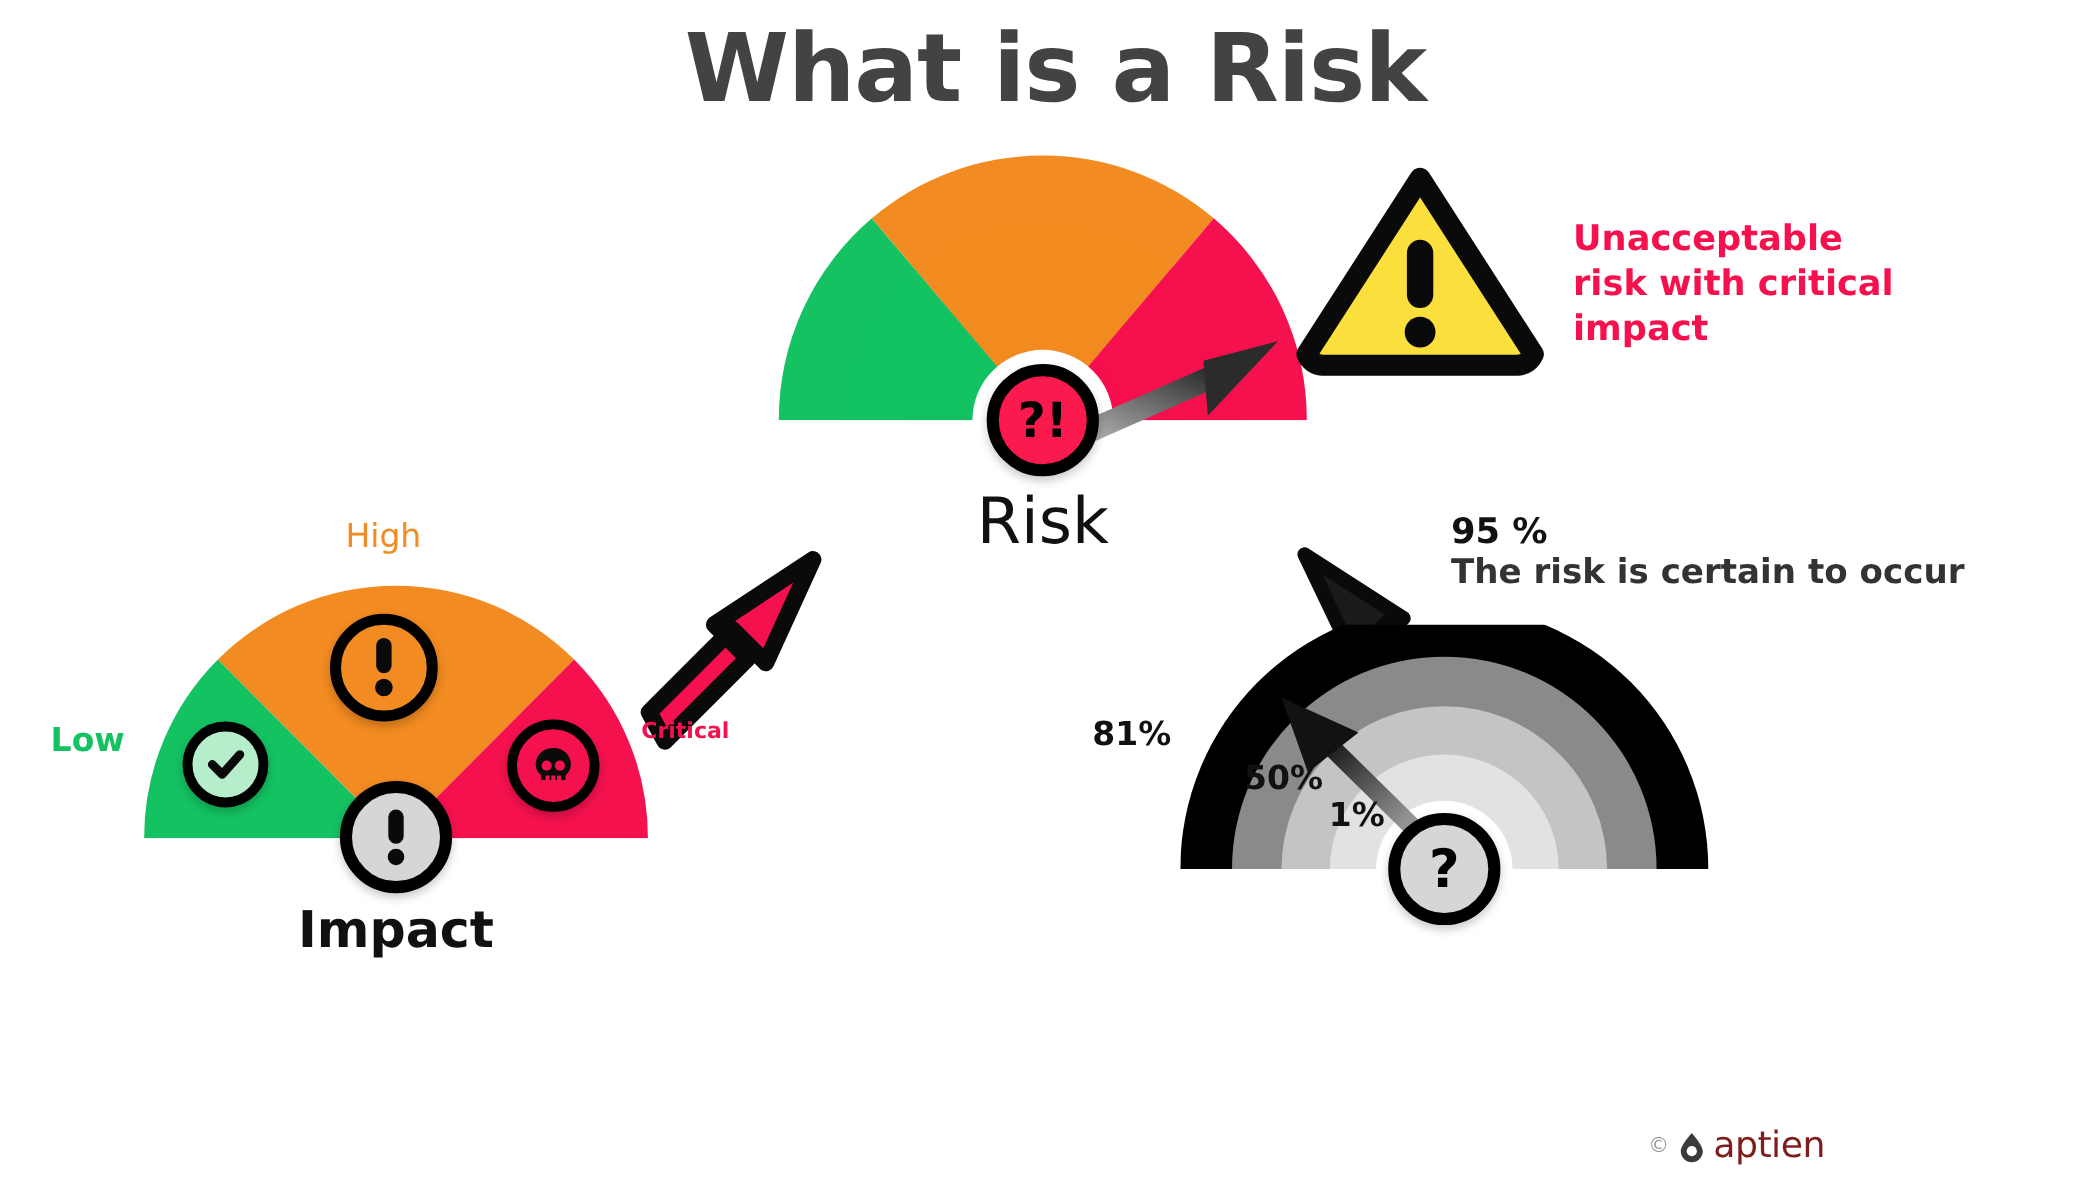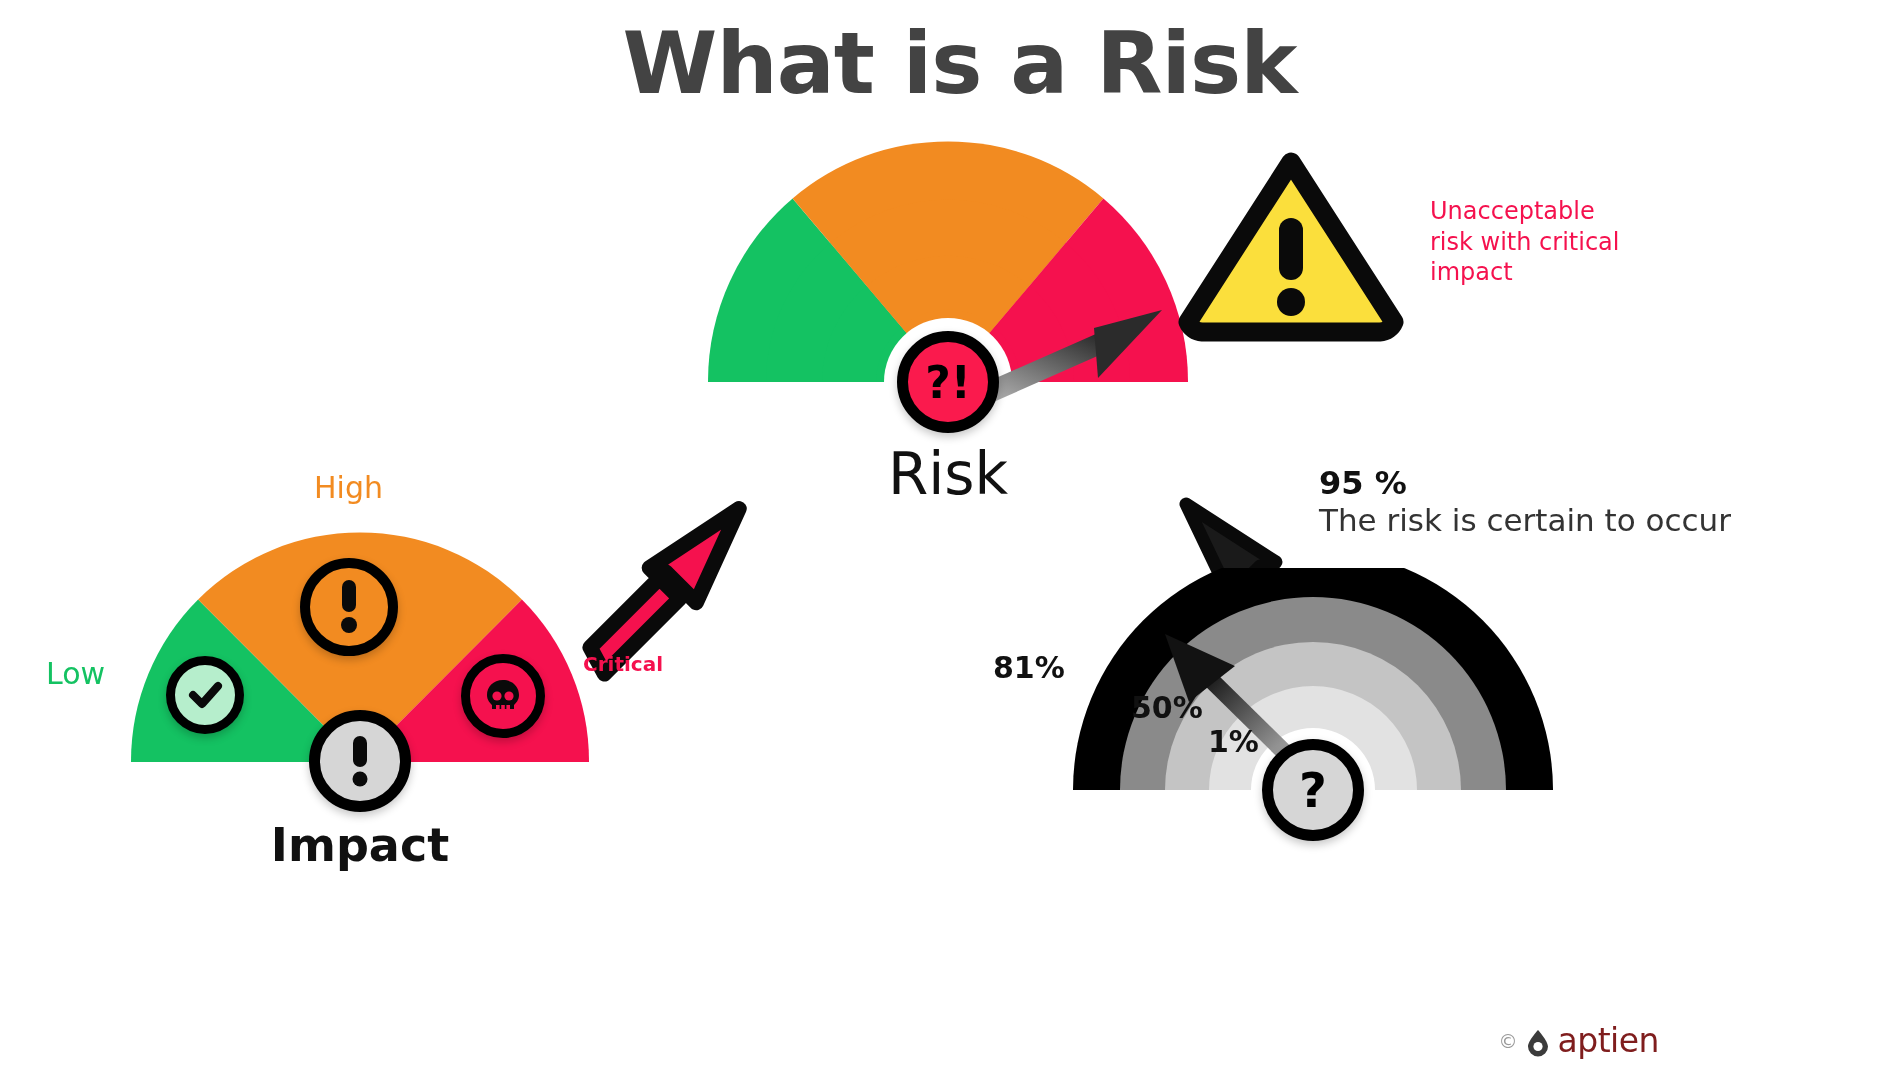--- a/index.html
+++ b/index.html
@@ -22,35 +22,35 @@
     color:#434343;
     letter-spacing:-1px;
     line-height:1.05;
   }
 
   
   #risk-gauge{left:652px;top:140px;width:560px;height:290px;}
 
   
   .warn-text{
-    font-size:24px;font-weight:400;line-height:1.28;color:#F5114E;
+    font-size:32px;font-weight:700;line-height:1.28;color:#F5114E;
   }
   .label-risk{
     font-size:58px;font-weight:400;color:#111;
   }
   .label-impact{
     font-size:46px;font-weight:700;color:#111;
   }
   .label-prob{
     font-size:46px;font-weight:700;color:#111;
   }
   .pct-big{font-size:32px;font-weight:700;color:#111;line-height:1.15;}
-  .pct-sub{font-size:31px;font-weight:400;color:#333;line-height:1.2;}
-
-  .tag-low{font-size:30px;font-weight:400;color:#14C262;}
+  .pct-sub{font-size:31px;font-weight:700;color:#333;line-height:1.2;}
+
+  .tag-low{font-size:30px;font-weight:700;color:#14C262;}
   .tag-high{font-size:30px;font-weight:400;color:#F28B21;}
   .tag-critical{font-size:20px;font-weight:700;color:#F5114E;}
 
   .tick{font-size:30px;font-weight:700;color:#111;}
 
   
   .bubble{
     position:absolute;border-radius:50%;
     border:9px solid #000;
     box-sizing:border-box;

